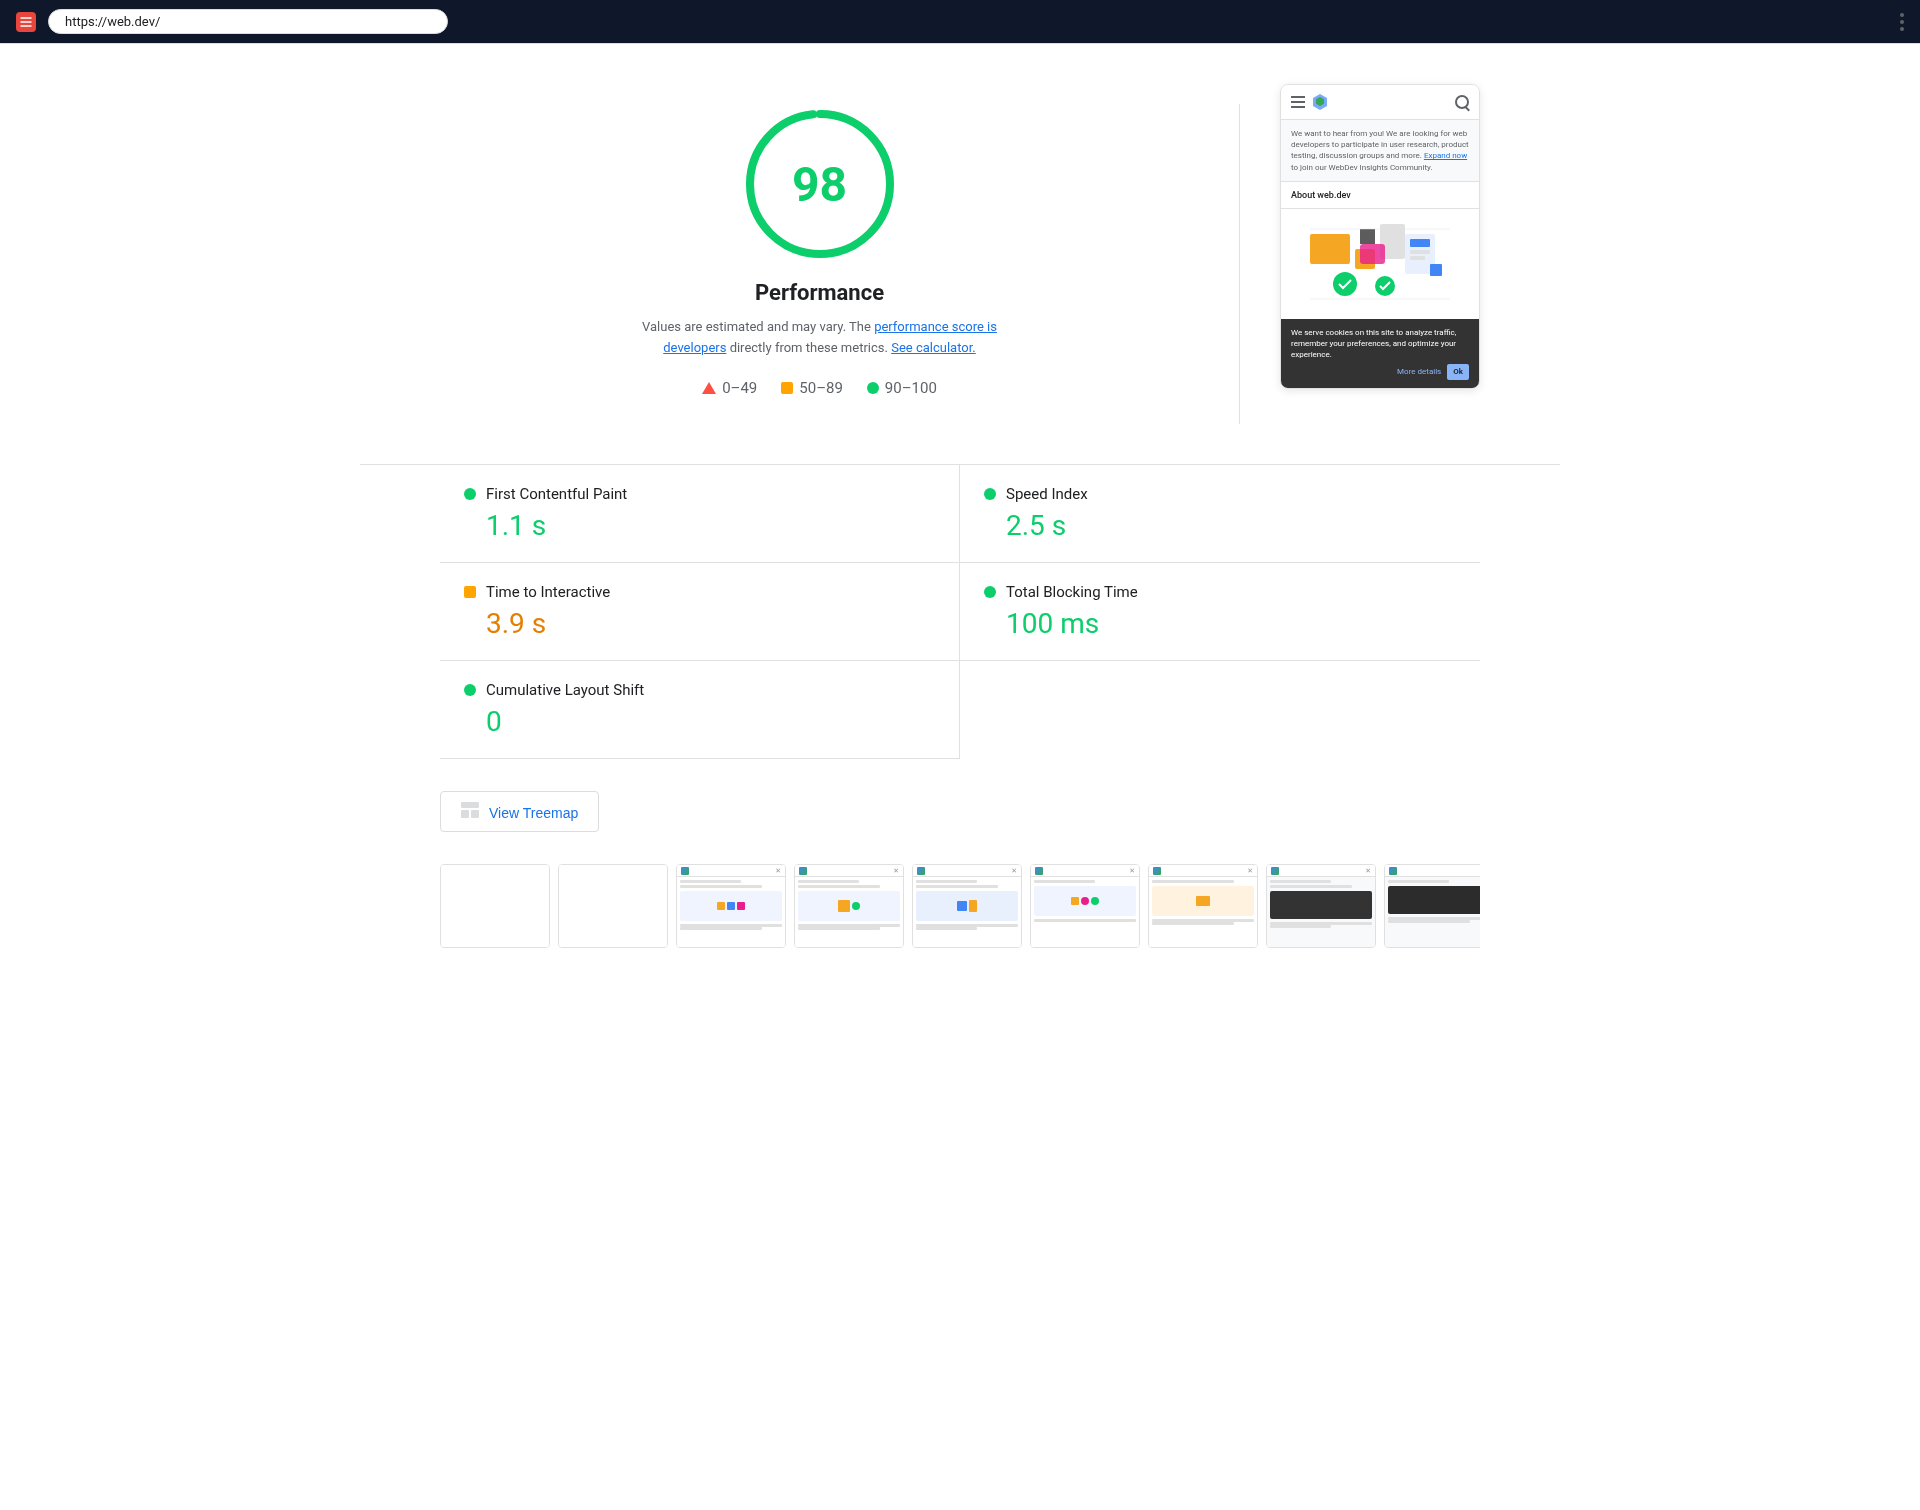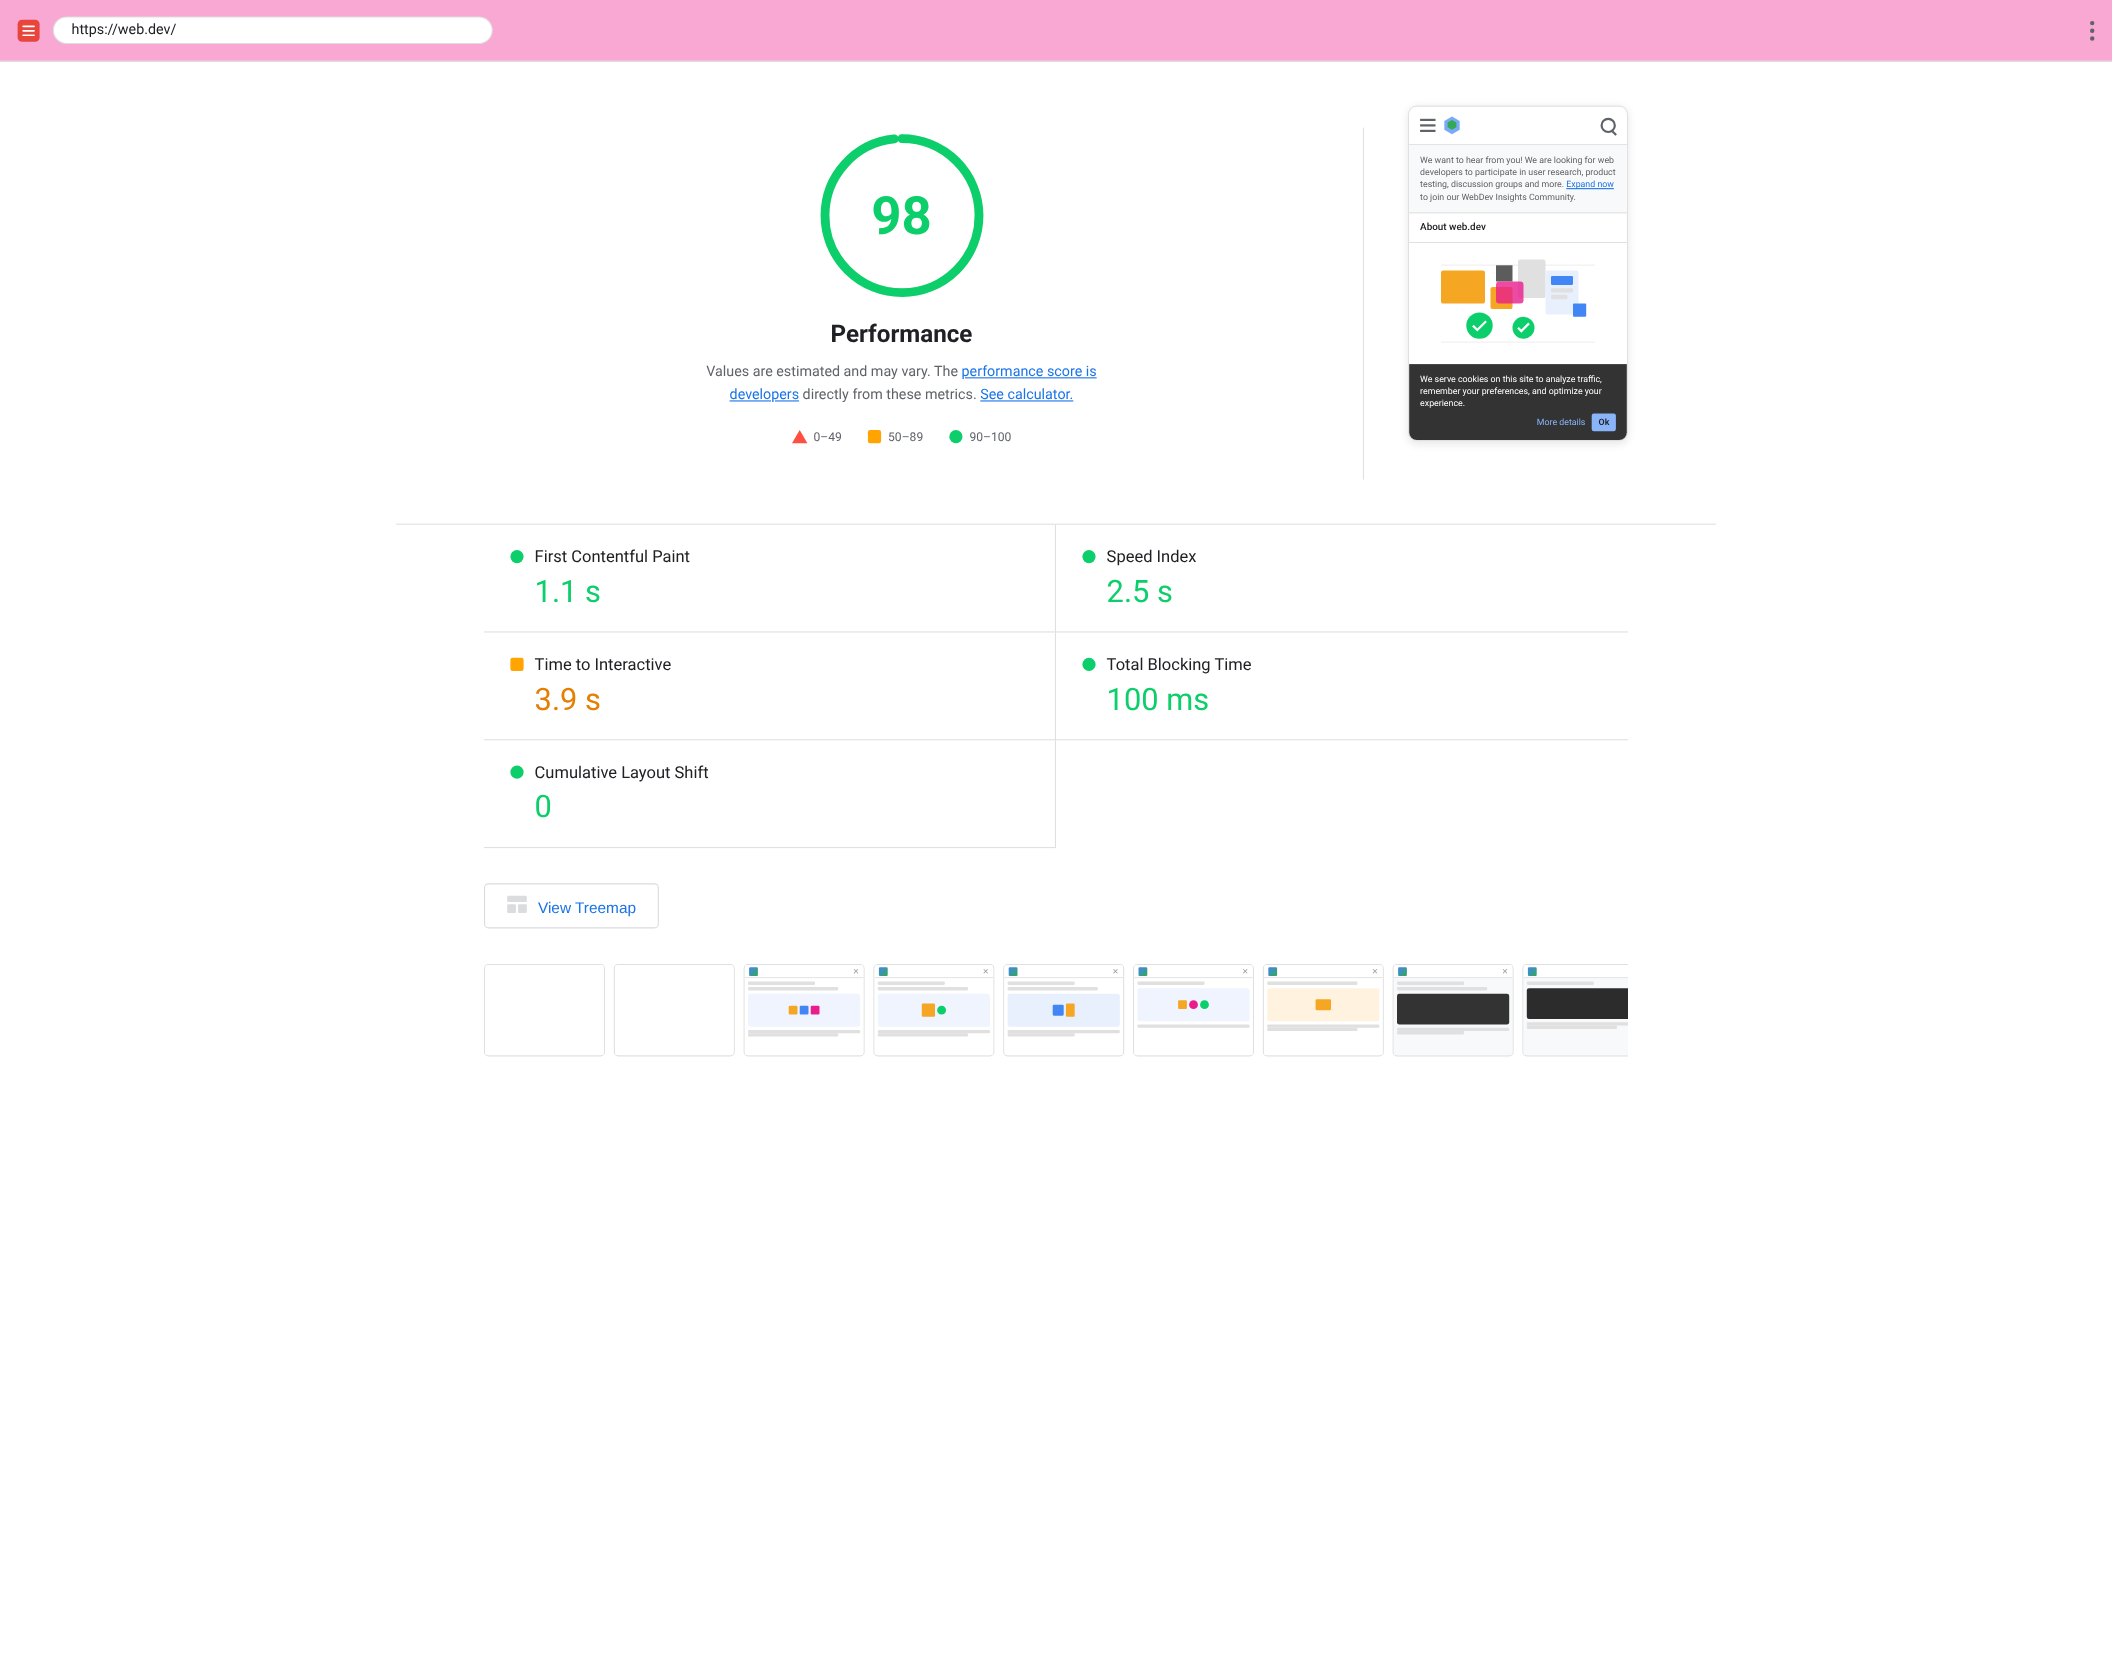--- a/index.html
+++ b/index.html
@@ -7,24 +7,24 @@
       font-family: -apple-system, BlinkMacSystemFont, 'Segoe UI', Roboto, sans-serif;
       background: #fff;
       color: #202124;
       font-size: 14px;
     }
 
     
     .browser-chrome {
       display: flex;
       align-items: center;
-      background: #f9a8d4;
+      background: #0f172a;
       border-bottom: 1px solid #ddd;
       padding: 8px 16px;
-      height: 56px;
+      height: 44px;
       gap: 12px;
     }
     .browser-icon {
       width: 20px;
       height: 20px;
       background: #e8453c;
       border-radius: 4px;
       display: flex;
       align-items: center;
       justify-content: center;
@@ -138,21 +138,21 @@
 
     .score-legend {
       display: flex;
       gap: 24px;
       align-items: center;
     }
     .legend-item {
       display: flex;
       align-items: center;
       gap: 6px;
-      font-size: 11px;
+      font-size: 15px;
       color: #5f6368;
       justify-content: center;
     }
     .legend-icon-red {
       width: 0;
       height: 0;
       border-left: 7px solid transparent;
       border-right: 7px solid transparent;
       border-bottom: 12px solid #ff4e42;
     }

